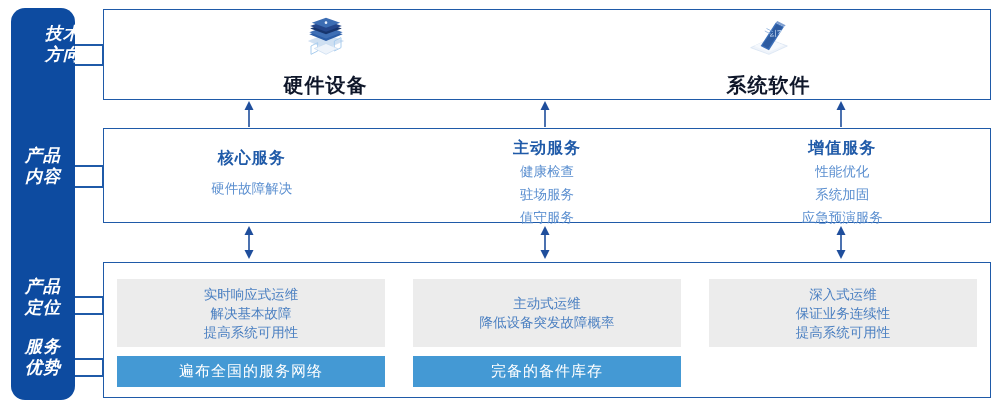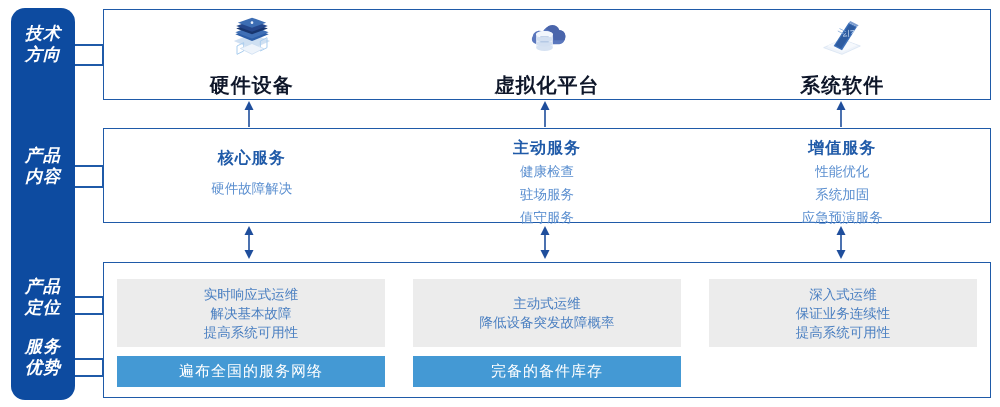--- a/index.html
+++ b/index.html
@@ -7,21 +7,21 @@
        font-family:"Liberation Sans","DejaVu Sans",sans-serif;}
   #stage{position:relative;width:1000px;height:407px;}
 
   
   .sidebar{position:absolute;left:11px;top:8px;width:64px;height:392px;
            background:#0D4BA0;border-radius:14px;}
   .side-label{position:absolute;left:11px;width:64px;
               color:#ffffff;font-weight:bold;font-size:17px;line-height:21px;
               text-align:center;font-style:italic;letter-spacing:1px;}
   .side-label span{display:block;}
-  #sl0{top:23px;}
+  #sl0{top:23px;padding-left:20px;}
   #sl1{top:145px;}
   #sl2{top:276px;}
   #sl3{top:336px;}
 
   
   .conn{position:absolute;background:#1F5AA8;}
   .conn-h{height:1.5px;}
   .conn-v{width:1.5px;}
 
   
@@ -118,37 +118,20 @@
             <polygon points="32,14 49,8 32,2 15,8" fill="#3c6db3"></polygon>
             <circle cx="32" cy="8" r="1.6" fill="#eaf1fb"></circle>
             <path d="M42,30 L50,26 L50,38 L42,42 Z" fill="none" stroke="#a9cdee" stroke-width="1.2"></path>
             <path d="M22,32 L14,36 L14,46 L22,42 Z" fill="none" stroke="#a9cdee" stroke-width="1.2"></path>
             <polygon points="32,46 46,39 32,33 18,39" fill="#eef4fb" stroke="#c3d8ee" stroke-width="0.8"></polygon>
           </g>
         </svg>
         <div class="tech-label">硬件设备</div>
       </div>
 
-      <div class="tech-col">
-        <svg class="tech-icon" viewBox="0 0 64 54">
-          <g>
-            <path d="M22,34 C15,34 12,29 15,24 C16,19 22,16 27,19 C30,11 41,10 45,17 C52,16 56,23 53,29 C51,34 46,34 42,34 Z" fill="#5a77bd"></path>
-            <path d="M30,16 C34,9 44,9 47,17 C53,17 56,23 53,29 L40,29 C40,22 36,17 30,16 Z" fill="#4a65ab"></path>
-            <ellipse cx="29" cy="22" rx="10" ry="4" fill="#e8eef8"></ellipse>
-            <rect x="19" y="22" width="20" height="16" fill="#e8eef8"></rect>
-            <ellipse cx="29" cy="38" rx="10" ry="4" fill="#d6e2f2"></ellipse>
-            <ellipse cx="29" cy="27.5" rx="10" ry="3.6" fill="#d2dff1"></ellipse>
-            <ellipse cx="29" cy="33" rx="10" ry="3.6" fill="#d2dff1"></ellipse>
-            <ellipse cx="29" cy="22" rx="10" ry="4" fill="#f2f6fc"></ellipse>
-            <line x1="24" y1="25" x2="34" y2="25" stroke="#9db7dc" stroke-width="1"></line>
-            <line x1="24" y1="31" x2="34" y2="31" stroke="#9db7dc" stroke-width="1"></line>
-          </g>
-        </svg>
-        <div class="tech-label">虚拟化平台</div>
-      </div>
 
       <div class="tech-col">
         <svg class="tech-icon" viewBox="0 0 64 54">
           <g>
             <polygon points="32,46 54,36 32,28 10,38" fill="#eef3fa" stroke="#d2dff0" stroke-width="0.8"></polygon>
             <polygon points="32,43 50,35 32,28 14,36" fill="#f6f9fd"></polygon>
             <polygon points="22,36 40,8 50,13 32,41" fill="#3c6fb8"></polygon>
             <polygon points="24,35 41,10 48,13.5 31,39" fill="#2d5ba0"></polygon>
             <polygon points="40,8 50,13 52,11 42,6" fill="#7e9ed0"></polygon>
             <text x="34" y="27" font-size="9" fill="#cfe0f5" font-family="'DejaVu Sans Mono',monospace" transform="rotate(-26 34 27)">&lt;/&gt;</text>

